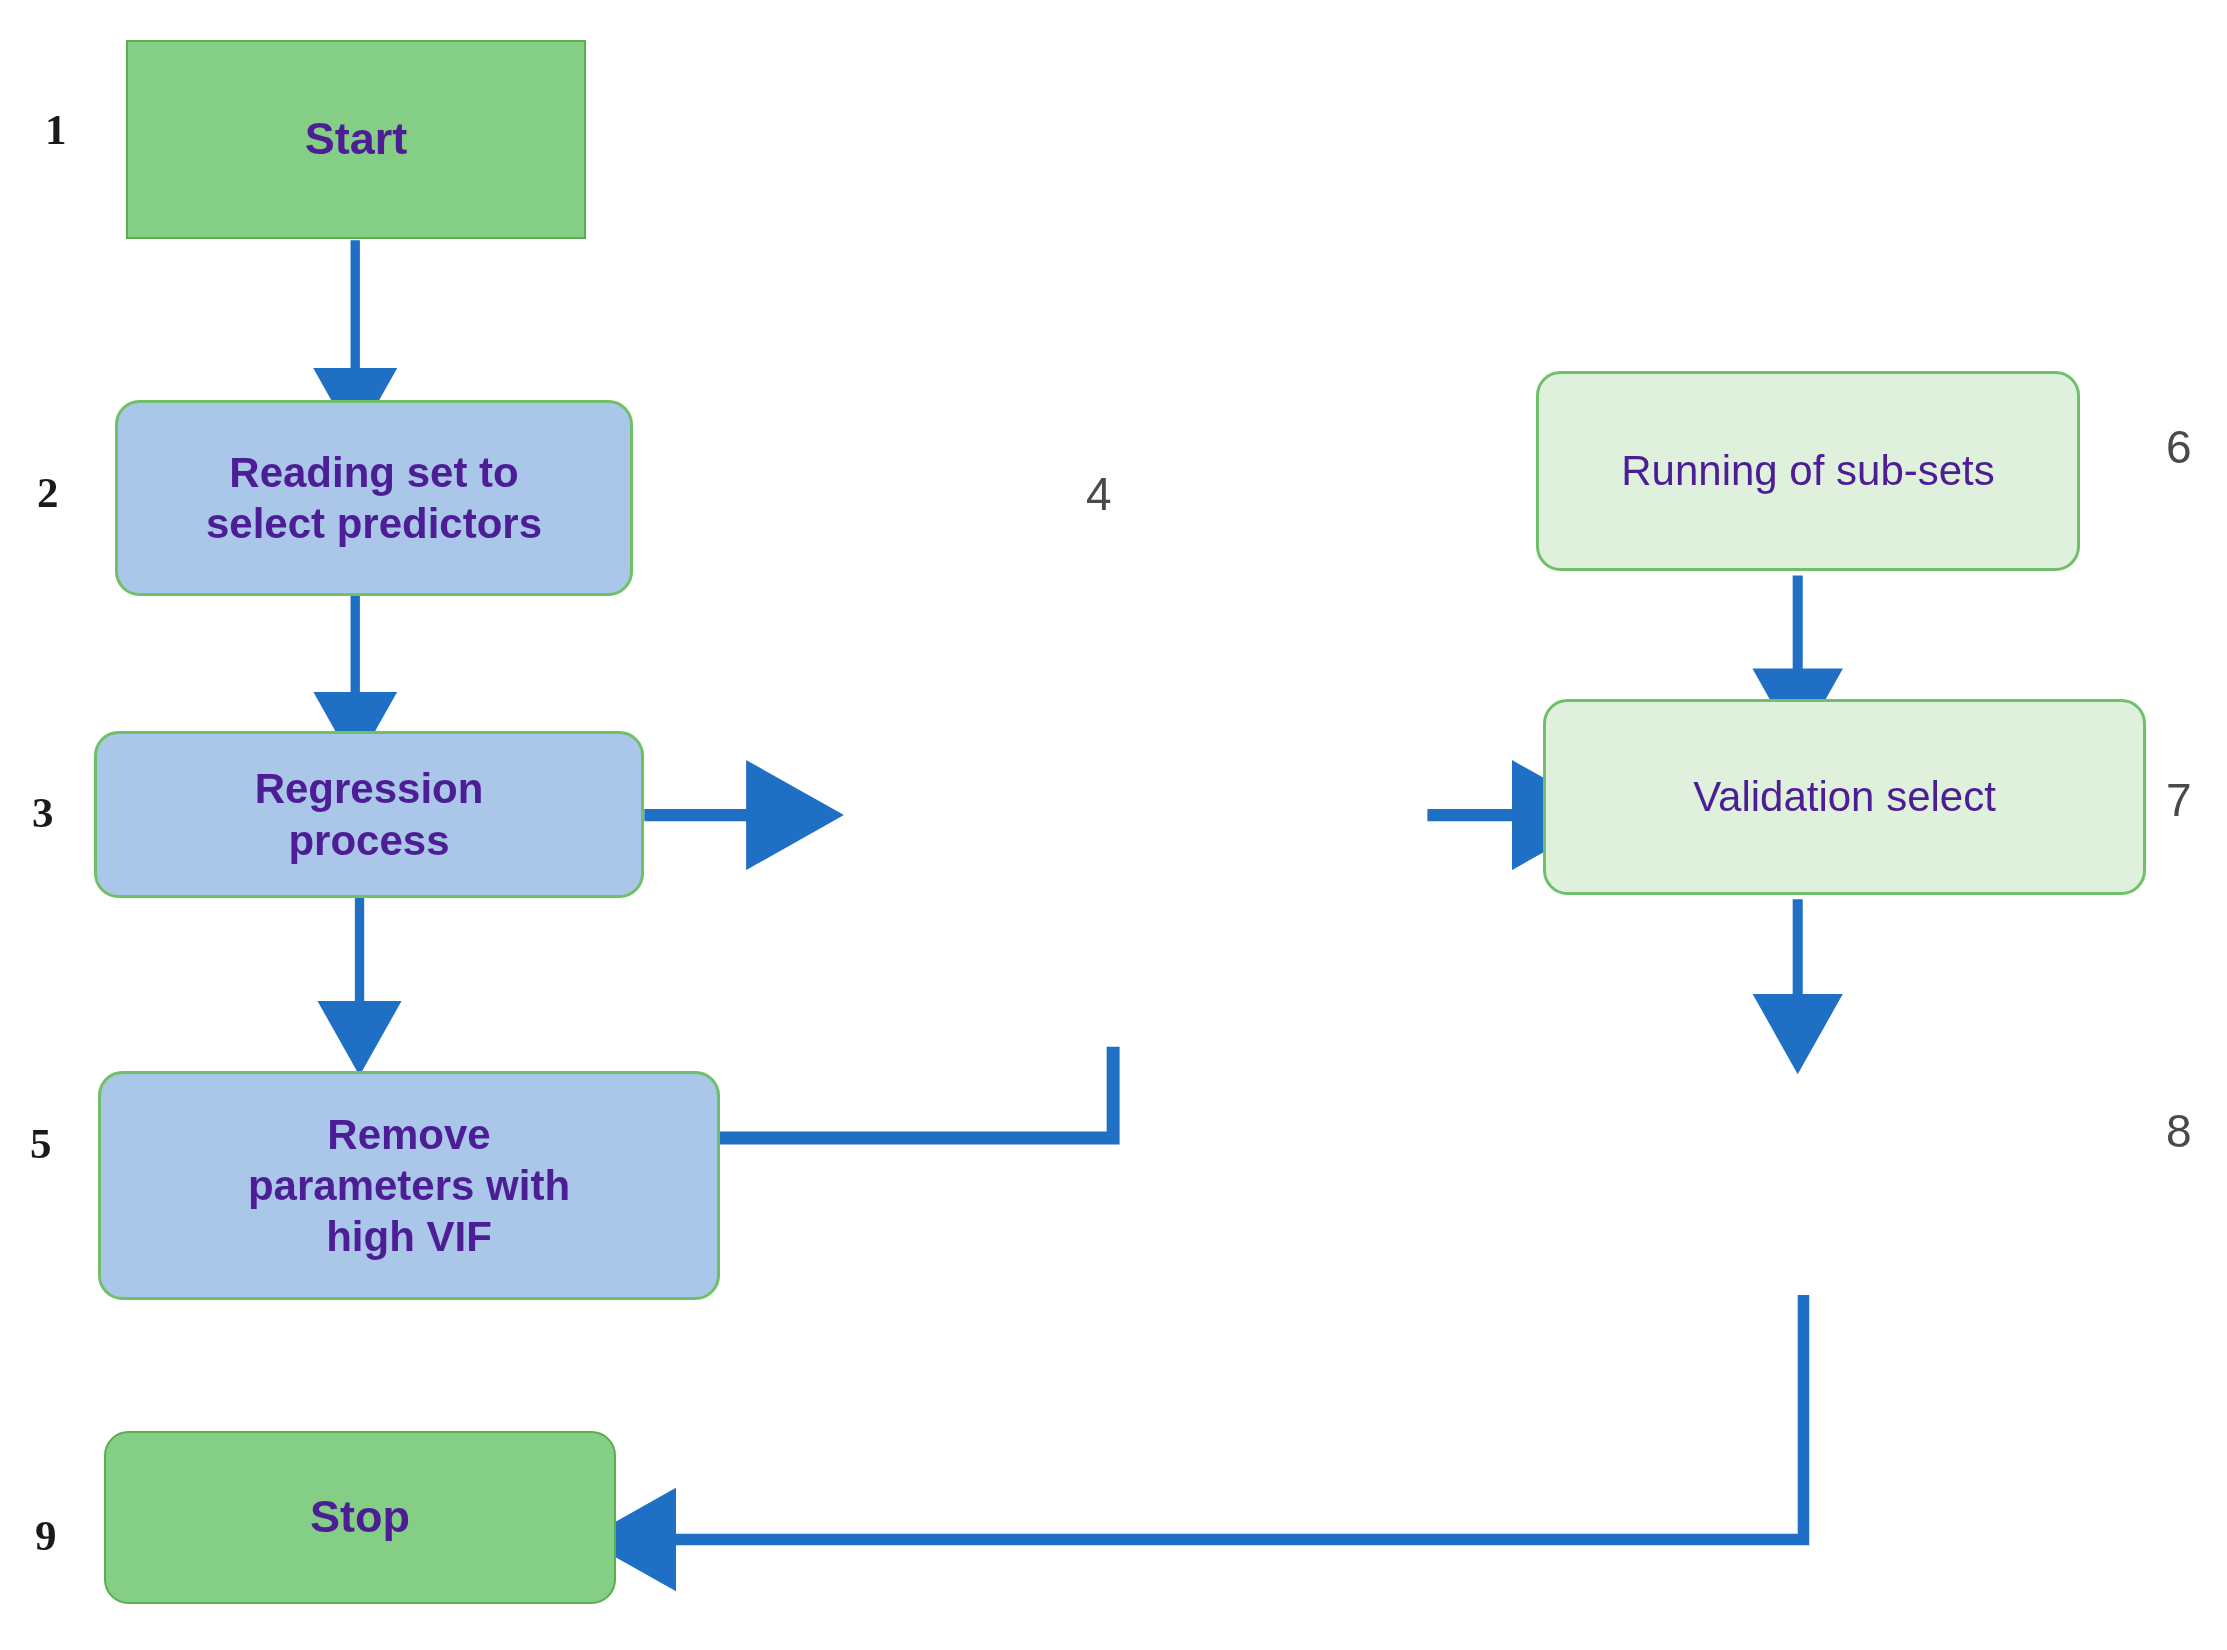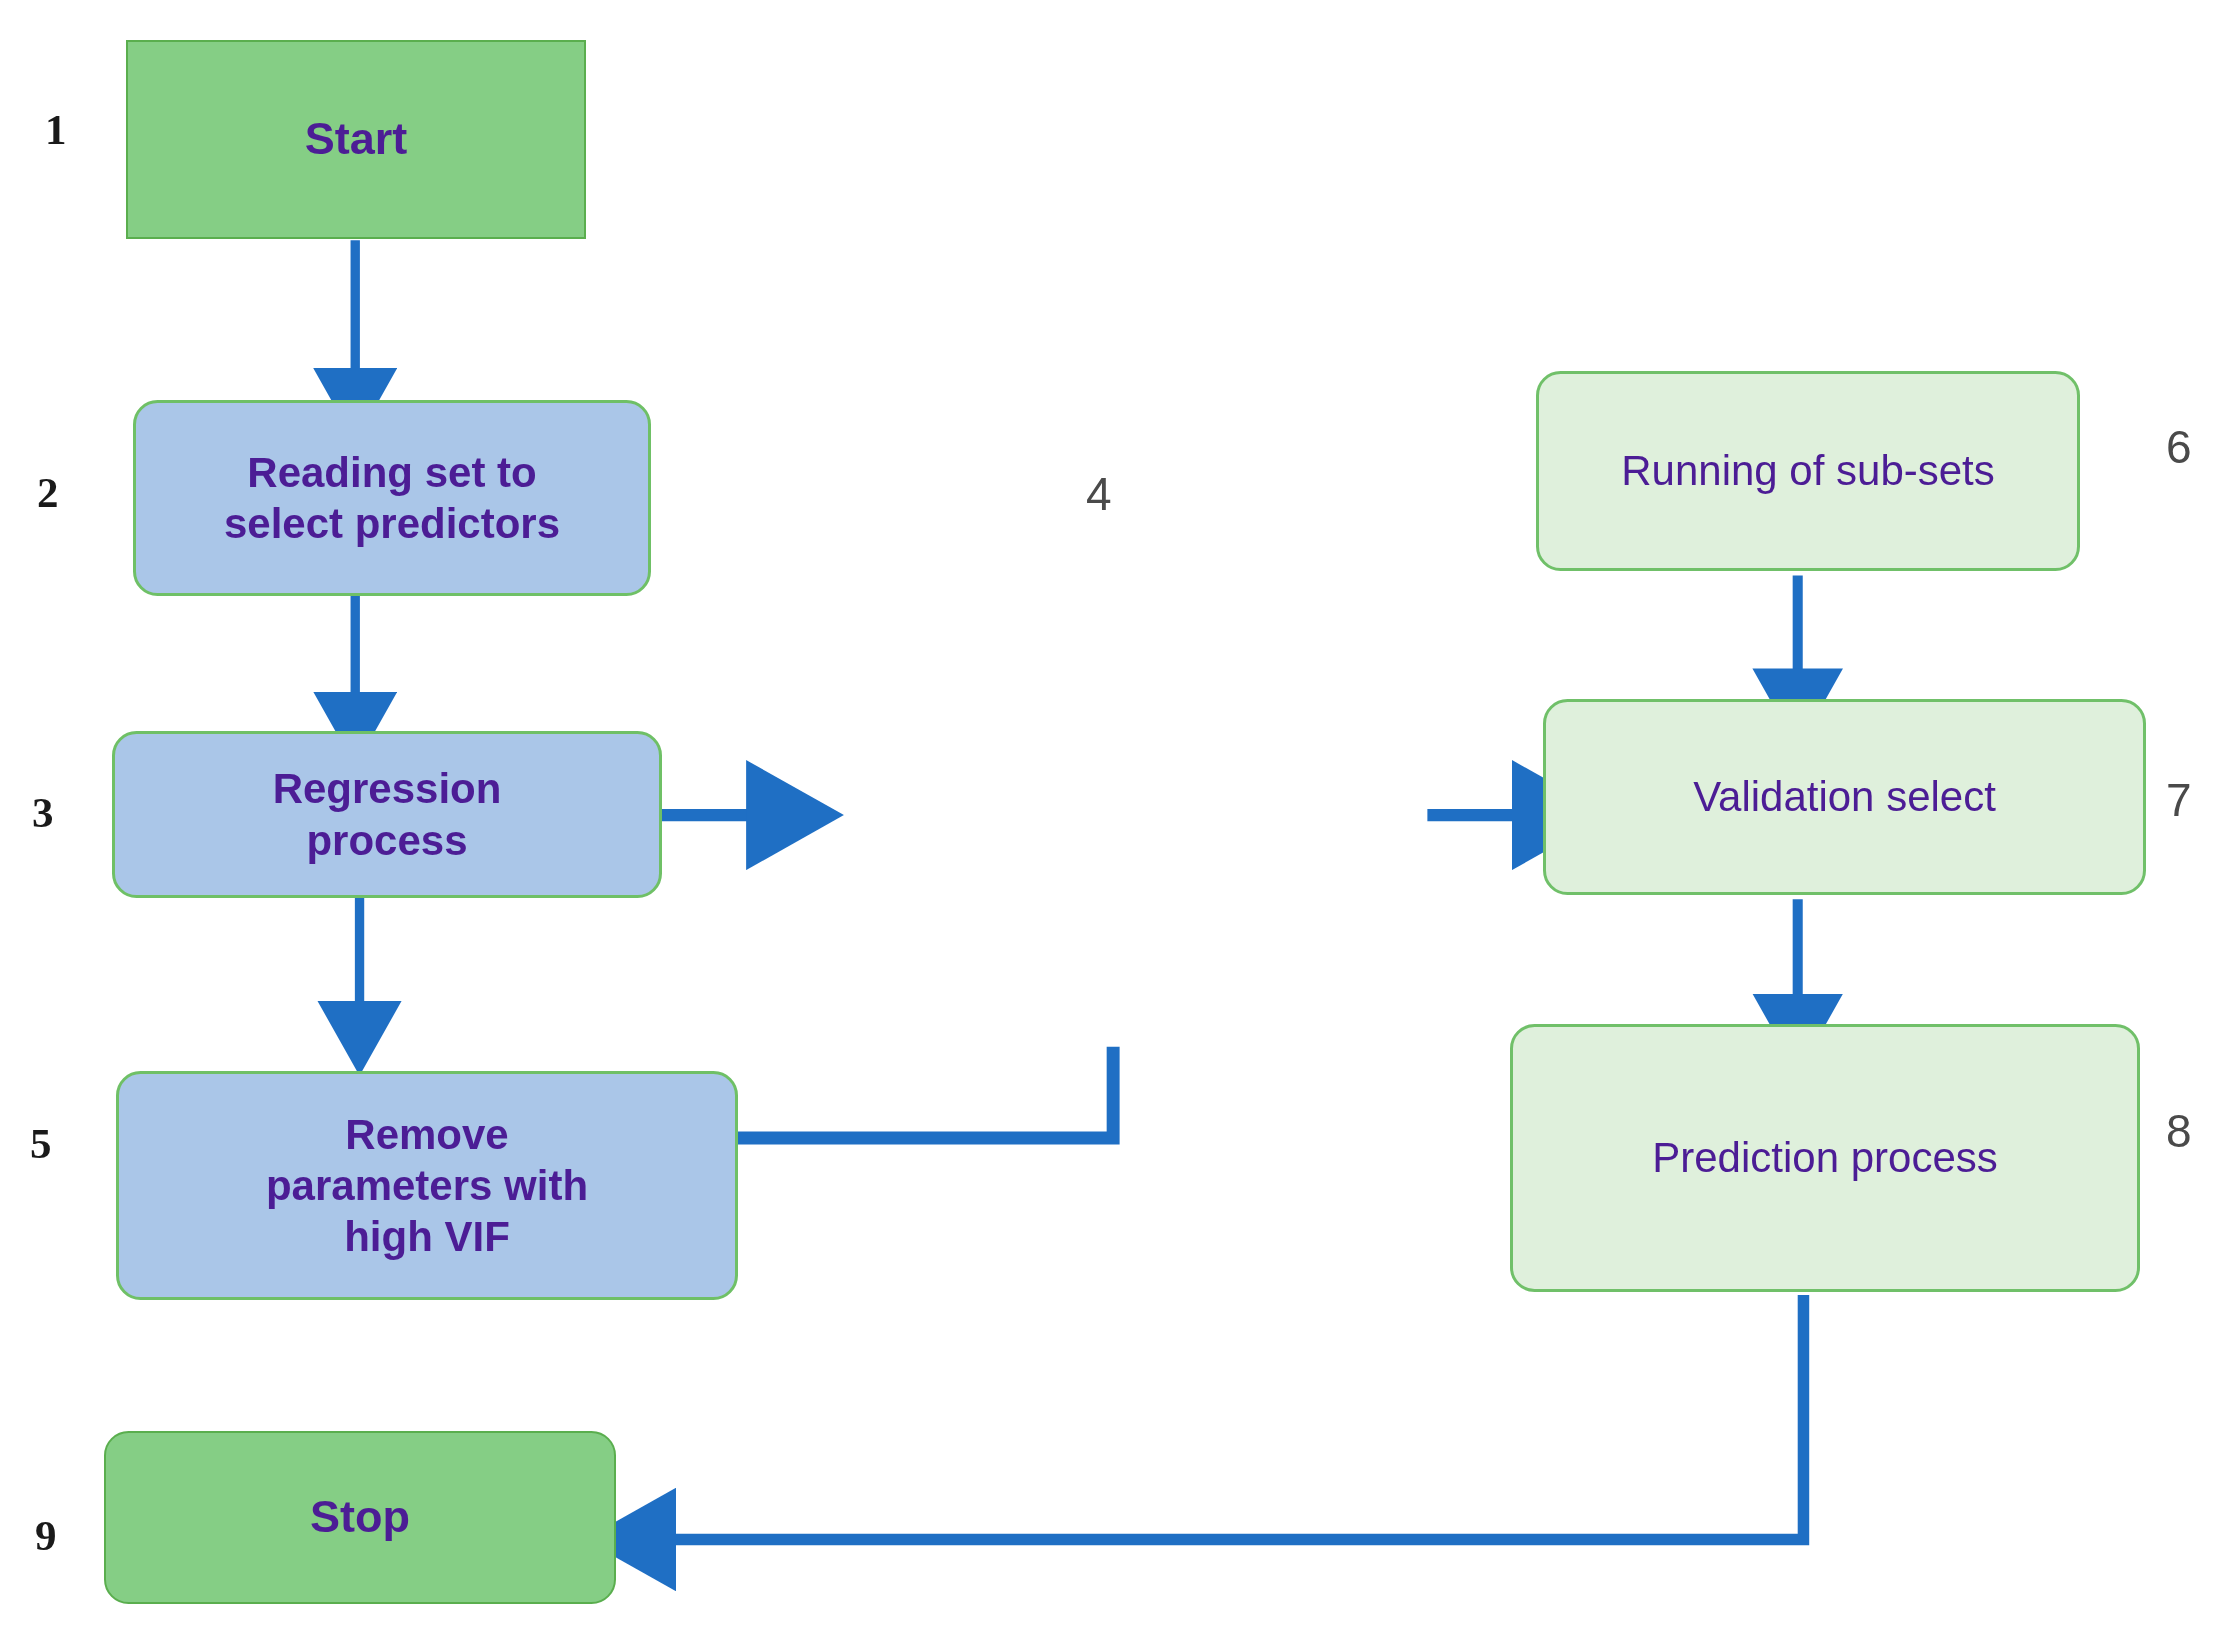--- a/index.html
+++ b/index.html
@@ -48,21 +48,20 @@
     background: #85CE85;
     border: 2.9px solid #5AAE4E;
     border-radius: 24.5px;
     font-size: 45px;
   }
   .node-process-blue {
     background: #AAC6E8;
     border: 3.6px solid #6FC066;
     border-radius: 24.5px;
     font-size: 42px;
-    margin-left: 18px;
   }
   .node-process-green {
     background: #DFF0DC;
     border: 3.6px solid #70C069;
     border-radius: 24.5px;
     font-size: 42px;
     font-weight: 400;
   }
   .node-process-green .lbl { font-weight: 400; }
   .decision {
@@ -188,22 +187,19 @@
   </div>
 
   <div class="node node-process-green" style="left:1536px; top:371px; width:544px; height:200px;">
     <span class="lbl">Running of sub-sets</span>
   </div>
 
   <div class="node node-process-green" style="left:1543px; top:699px; width:603px; height:196px;">
     <span class="lbl">Validation select</span>
   </div>
 
-  <div class="node node-process-green" style="left:1510px; top:1024px; width:630px; height:268px;">
-    <span class="lbl">Prediction process</span>
-  </div>
 
   <div class="node node-terminal-stop" style="left:104px; top:1431px; width:512px; height:173px;">
     <span class="lbl">Stop</span>
   </div>
 
 </div>
 
 
 </body></html>

